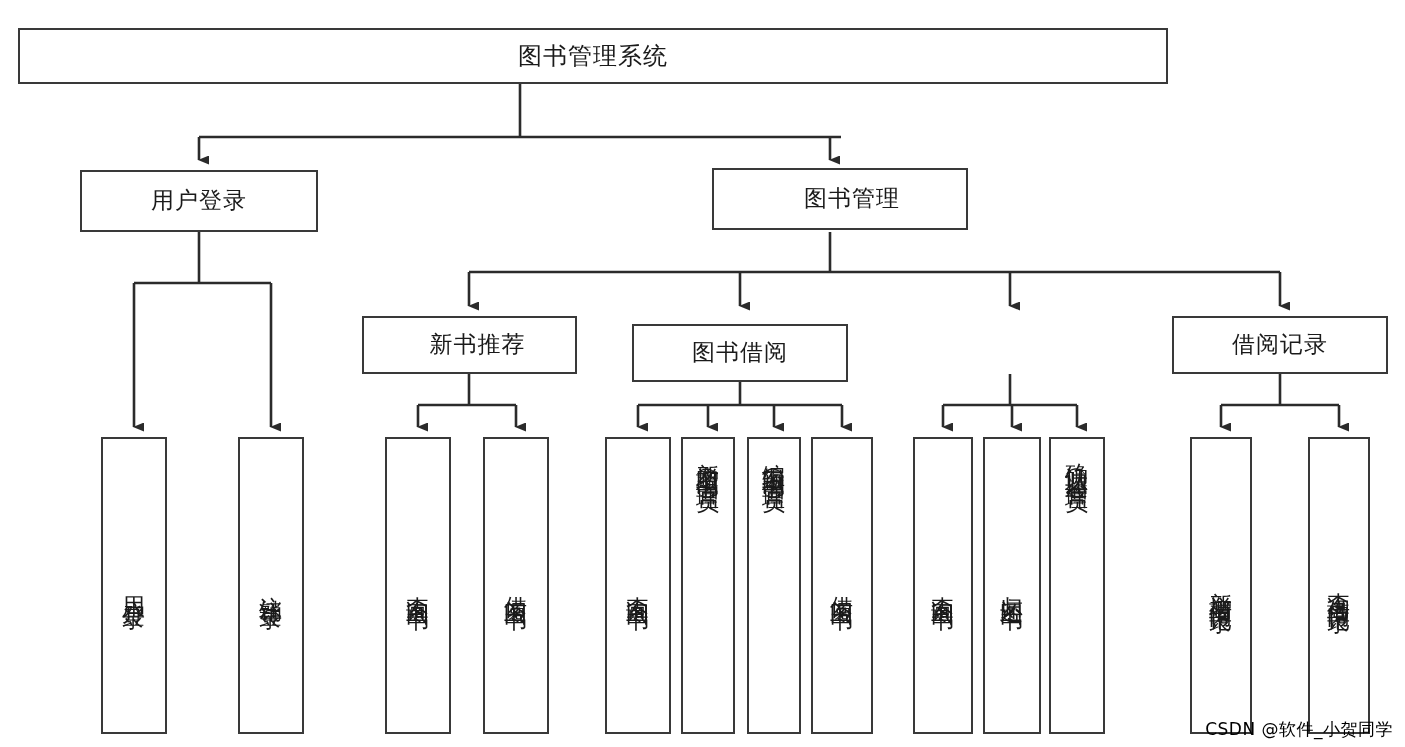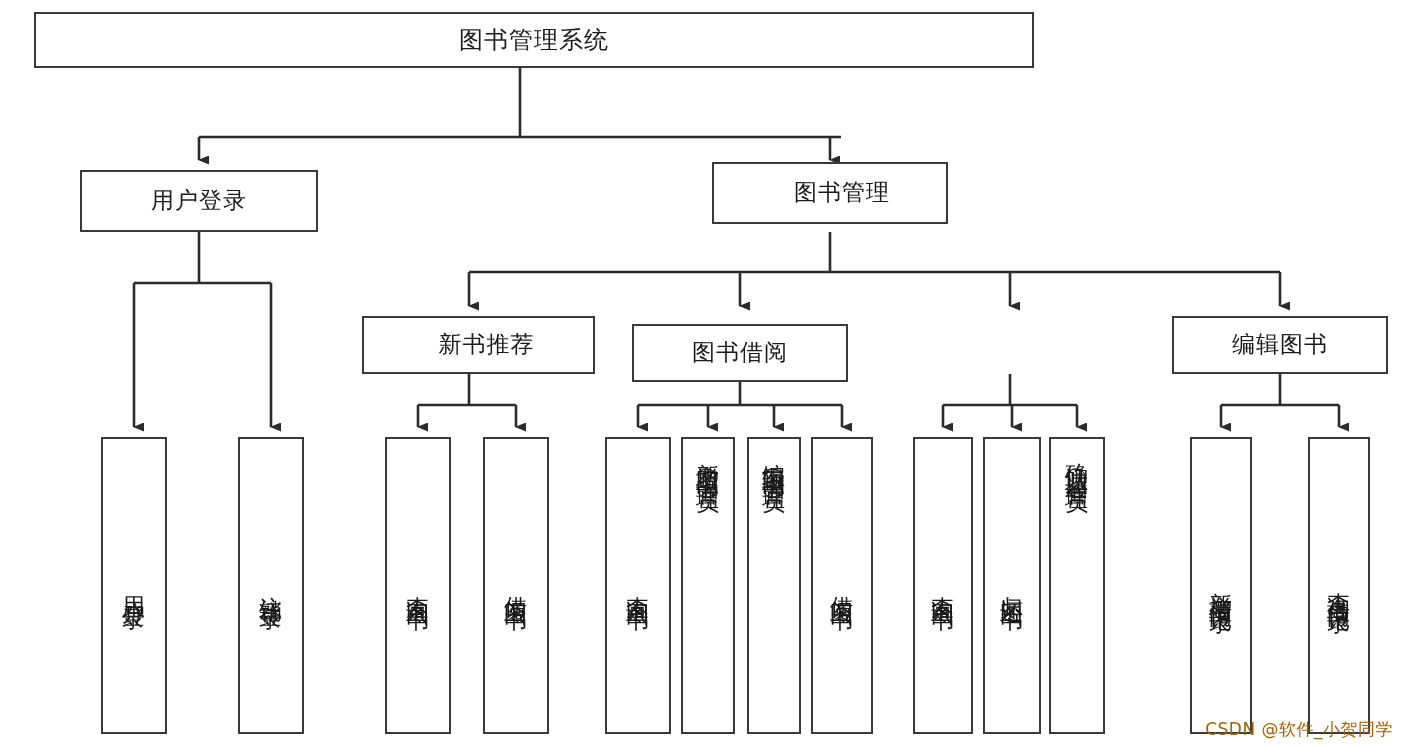--- a/index.html
+++ b/index.html
@@ -53,21 +53,21 @@
     display: block;
   }
   .node.root {
     font-size: 24px;
   }
   .watermark {
     position: absolute;
     right: 12px;
     bottom: 6px;
     font-size: 17px;
-    color: #a16207;
+    color: #000000;
     letter-spacing: 0.5px;
     white-space: nowrap;
   }
 </style>
 </head>
 <body>
 
 <div id="canvas">
 
   <svg class="edges" viewBox="0 0 1405 747">
@@ -113,39 +113,39 @@
       <path d="M1012,405 L1012,427" marker-end="url(#arrow)"></path>
       <path d="M1077,405 L1077,427" marker-end="url(#arrow)"></path>
 
       <path d="M1280,374 L1280,405"></path>
       <path d="M1221,405 L1339,405"></path>
       <path d="M1221,405 L1221,427" marker-end="url(#arrow)"></path>
       <path d="M1339,405 L1339,427" marker-end="url(#arrow)"></path>
     </g>
   </svg>
 
-  <div class="node horiz root" style="left:18px; top:12px; width:1000px; height:56px;margin-left:16px;">
+  <div class="node horiz root" style="left:18px; top:28px; width:1150px; height:56px;">
     <span>图书管理系统</span>
   </div>
 
   <div class="node horiz" style="left:80px; top:170px; width:238px; height:62px;">
     <span>用户登录</span>
   </div>
-  <div class="node horiz" style="left:712px; top:162px; width:236px; height:62px;padding-left:24px;">
+  <div class="node horiz" style="left:712px; top:168px; width:256px; height:62px;padding-left:24px;">
     <span>图书管理</span>
   </div>
 
-  <div class="node horiz" style="left:362px; top:316px; width:233px; height:58px;padding-left:16px;">
+  <div class="node horiz" style="left:362px; top:316px; width:215px; height:58px;padding-left:16px;">
     <span>新书推荐</span>
   </div>
   <div class="node horiz" style="left:632px; top:324px; width:216px; height:58px;">
     <span>图书借阅</span>
   </div>
   <div class="node horiz" style="left:1172px; top:316px; width:216px; height:58px;">
-    <span>编辑图书</span>
+    <span>借阅记录</span>
   </div>
 
   <div class="node vert" style="left:101px; top:437px; width:66px; height:297px; align-items:center;">
     <span class="vtext">用户登录</span>
   </div>
   <div class="node vert" style="left:238px; top:437px; width:66px; height:297px; align-items:center;">
     <span class="vtext">注销登录</span>
   </div>
 
   <div class="node vert" style="left:385px; top:437px; width:66px; height:297px; align-items:center;">

